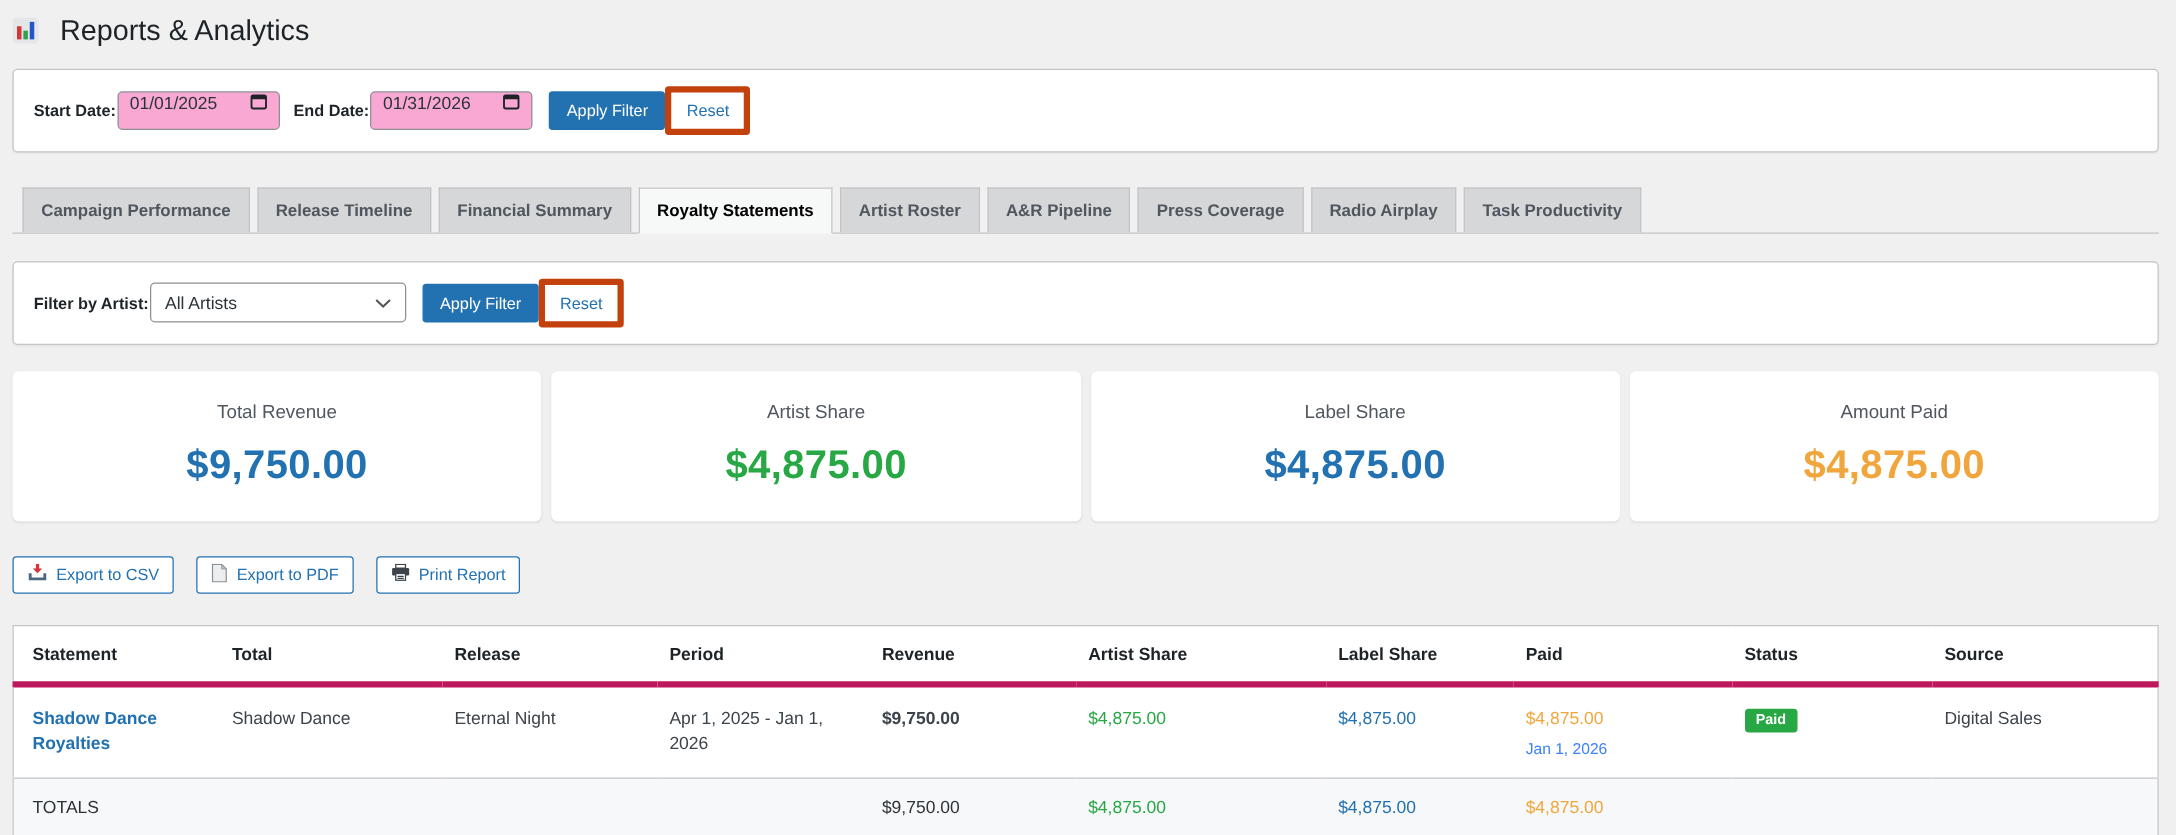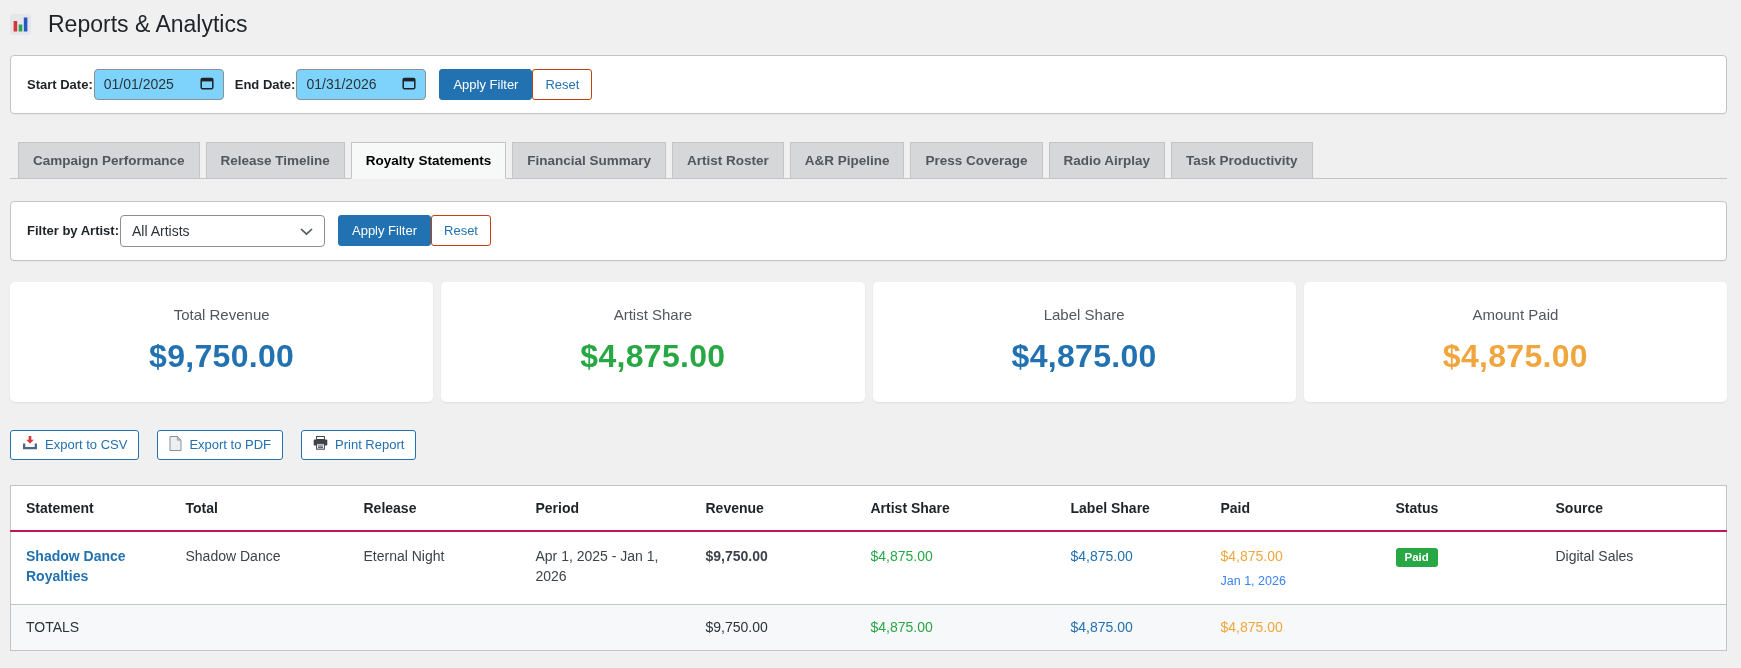--- a/index.html
+++ b/index.html
@@ -16,30 +16,30 @@
   .page-title { display:flex; align-items:center; gap:17px; margin:6px 0 15px 0;
     font-size:23px; font-weight:500; color:#1d2327; line-height:1.3; }
   .page-title .chart-ico { flex:0 0 auto; display:inline-flex; }
 
   
   .panel { background:#fff; border:1px solid #c3c4c7; border-radius:4px;
     padding:13px 16px; display:flex; align-items:center; gap:1px;
     box-shadow:0 1px 1px rgba(0,0,0,.04); }
   .filter-label { font-weight:bold; font-size:13px; color:#1d2327; white-space:nowrap; }
 
-  .date-input { display:inline-flex; align-items:center; justify-content:space-between;
+  .date-input { display:inline-flex; align-items:flex-start; justify-content:space-between;
     width:130px; height:31px; border:1px solid #8c8f94; border-radius:4px;
-    background:#7dd3fc; padding:0 9px; font-size:14px; color:#2c3338; cursor:text; }
+    background:#f9a8d4; padding:0 9px; font-size:14px; color:#2c3338; cursor:text; }
   .select-box { display:inline-flex; align-items:center; justify-content:space-between;
     width:205px; height:32px; border:1px solid #8c8f94; border-radius:4px;
     background:#fff; padding:0 11px; font-size:14px; color:#2c3338; cursor:pointer; }
 
   .btn { font-family:inherit; font-size:13px; line-height:1; border-radius:3px; cursor:pointer; }
   .btn-primary { background:#2271b1; border:1px solid #2271b1; color:#fff; padding:8px 13px; font-weight:400; }
-  .btn-secondary { background:#fff; border:1px solid #c2410c; color:#2271b1; padding:8px 12px; }
+  .btn-secondary { background:#fff; border:5px solid #c2410c; color:#2271b1; padding:8px 12px; }
   .gap-left { margin-left:12px; }
 
   
   .nav-tabs { margin-top:28px; border-bottom:1px solid #c3c4c7; padding-left:8px; display:flex; align-items:flex-end; }
   .nav-tab { background:#d5d7d9; border:1px solid #c3c4c7; border-bottom:none;
     color:#50575e; font-size:13.5px; font-weight:600; padding:10px 14px;
     margin-right:6px; white-space:nowrap; cursor:pointer; text-decoration:none; }
   .nav-tab-active { background:#f7f8f8; color:#000; margin-bottom:-1px;
     border-bottom:1px solid #f7f8f8; }
 
@@ -55,21 +55,21 @@
   
   .export-row { margin-top:28px; display:flex; gap:18px; }
   .export-btn { display:inline-flex; align-items:center; gap:7px; background:#fff;
     border:1px solid #2271b1; color:#2271b1; border-radius:3px; padding:5px 11px;
     font-size:13px; font-family:inherit; cursor:pointer; height:30px; }
 
   
   .report-table { margin-top:25px; width:100%; border-collapse:collapse;
     background:#fff; border:1px solid #c3c4c7; table-layout:fixed; font-size:14px; }
   .report-table th { text-align:left; font-weight:bold; color:#1d2327;
-    padding:14px 10px; border-bottom:2px solid #be185d; }
+    padding:14px 10px; border-bottom:5px solid #be185d; }
   .report-table td { padding:14px 10px; vertical-align:top; color:#3c434a;
     line-height:1.45; }
   .report-table tbody tr { border-bottom:1px solid #c3c4c7; }
   .report-table th:first-child, .report-table td:first-child { padding-left:15px; }
   .totals-row { background:#f7f8f9; }
   .totals-row td { padding:12px 10px; color:#2c3338; }
   .statement-link { font-weight:600; text-decoration:none; }
   .bold-dark { font-weight:bold; color:#2c3338; }
   .paid-date { font-size:12.5px; color:#3b82f6; margin-top:6px; }
   .status-badge { display:inline-block; color:#fff; font-size:11.5px; font-weight:bold;
@@ -113,22 +113,22 @@
         </svg>
       </span>
     </span>
     <button class="btn btn-primary gap-left">Apply Filter</button>
     <button class="btn btn-secondary" style="margin-left:-1px">Reset</button>
   </div>
 
   <div class="nav-tabs">
     <a class="nav-tab">Campaign Performance</a>
     <a class="nav-tab">Release Timeline</a>
+    <a class="nav-tab">Financial Summary</a>
     <a class="nav-tab nav-tab-active">Royalty Statements</a>
-    <a class="nav-tab">Financial Summary</a>
     <a class="nav-tab">Artist Roster</a>
     <a class="nav-tab">A&amp;R Pipeline</a>
     <a class="nav-tab">Press Coverage</a>
     <a class="nav-tab">Radio Airplay</a>
     <a class="nav-tab">Task Productivity</a>
   </div>
 
   <div class="panel artist-panel">
     <span class="filter-label">Filter by Artist:</span>
     <span class="select-box">

